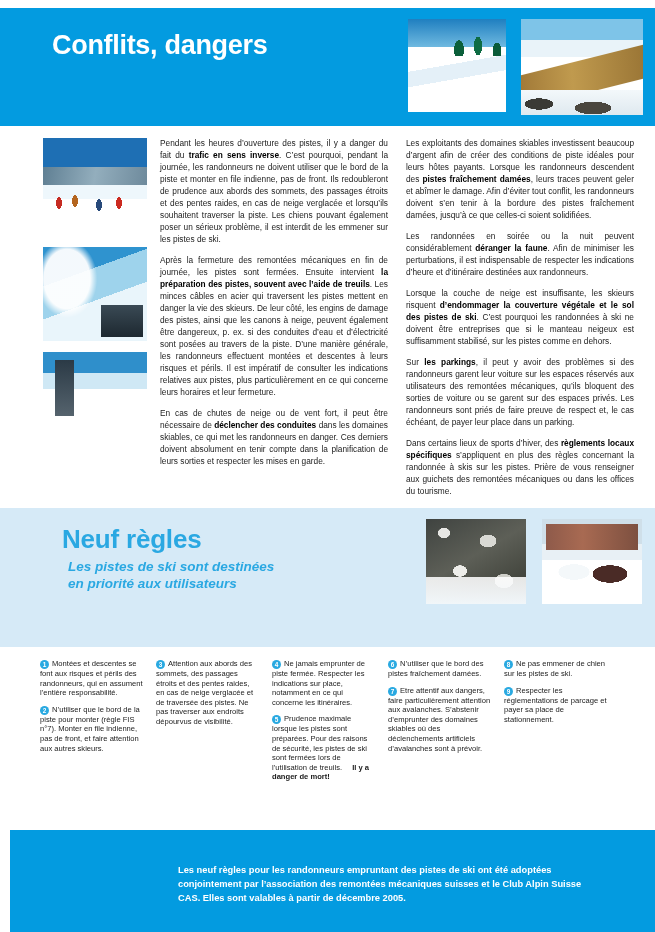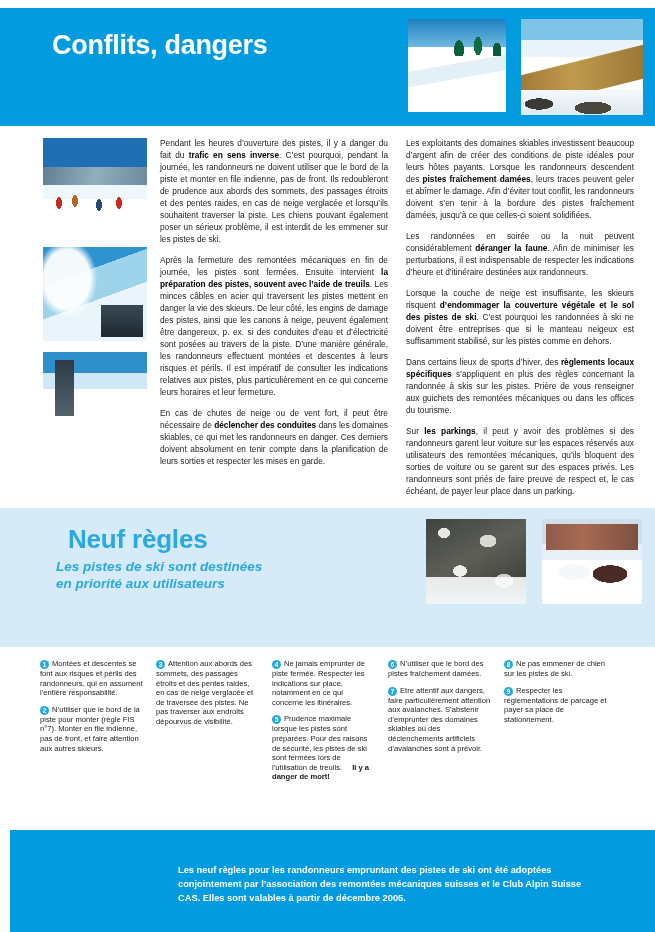--- a/index.html
+++ b/index.html
@@ -118,25 +118,25 @@
     font-family:"Liberation Sans", sans-serif;
   }
   p.body b{font-weight:bold;color:#000;}
 
   
   .rules-banner{
     position:absolute;left:0;top:508px;width:655px;height:139px;
     background:#d6eaf7;
   }
   .rules-title{
-    position:absolute;left:68px;top:16px;
+    position:absolute;left:62px;top:16px;
     color:#2aa8e2;font-size:26px;font-weight:bold;letter-spacing:-0.2px;
   }
   .rules-sub{
-    position:absolute;left:56px;top:50px;width:330px;
+    position:absolute;left:68px;top:50px;width:330px;
     color:#2aa8e2;font-size:13.5px;line-height:17px;
     font-weight:bold;font-style:italic;
   }
   .banner-photos{
     position:absolute;right:13px;top:11px;display:flex;gap:16px;
   }
   .photo-rock{
     width:100px;height:85px;overflow:hidden;position:relative;
     background:
       radial-gradient(ellipse 9px 7px at 18px 14px,#e7e7e4 0 70%,transparent 71%),
@@ -214,22 +214,22 @@
     <div class="cols">
       <div class="col" id="col-left">
           <p class="body">Pendant les heures d’ouverture des pistes, il y a danger du fait du <b>trafic en sens inverse</b>. C’est pourquoi, pendant la journée, les randonneurs ne doivent utiliser que le bord de la piste et monter en file indienne, pas de front. Ils redoubleront de prudence aux abords des sommets, des passages étroits et des pentes raides, en cas de neige verglacée et lorsqu’ils souhaitent traverser la piste. Les chiens pouvant également poser un sérieux problème, il est interdit de les emmener sur les pistes de ski.</p>
           <p class="body">Après la fermeture des remontées mécaniques en fin de journée, les pistes sont fermées. Ensuite intervient <b>la préparation des pistes, souvent avec l’aide de treuils</b>. Les minces câbles en acier qui traversent les pistes mettent en danger la vie des skieurs. De leur côté, les engins de damage des pistes, ainsi que les canons à neige, peuvent également être dangereux, p. ex. si des conduites d’eau et d’électricité sont posées au travers de la piste. D’une manière générale, les randonneurs effectuent montées et descentes à leurs risques et périls. Il est impératif de consulter les indications relatives aux pistes, plus particulièrement en ce qui concerne leurs horaires et leur fermeture.</p>
           <p class="body">En cas de chutes de neige ou de vent fort, il peut être nécessaire de <b>déclencher des conduites</b> dans les domaines skiables, ce qui met les randonneurs en danger. Ces derniers doivent absolument en tenir compte dans la planification de leurs sorties et respecter les mises en garde.</p>
         </div>
       <div class="col" id="col-right">
           <p class="body">Les exploitants des domaines skiables investissent beaucoup d’argent afin de créer des conditions de piste idéales pour leurs hôtes payants. Lorsque les randonneurs descendent des <b>pistes fraîchement damées</b>, leurs traces peuvent geler et abîmer le damage. Afin d’éviter tout conflit, les randonneurs doivent s’en tenir à la bordure des pistes fraîchement damées, jusqu’à ce que celles-ci soient solidifiées.</p>
           <p class="body">Les randonnées en soirée ou la nuit peuvent considérablement <b>déranger la faune</b>. Afin de minimiser les perturbations, il est indispensable de respecter les indications d’heure et d’itinéraire destinées aux randonneurs.</p>
           <p class="body">Lorsque la couche de neige est insuffisante, les skieurs risquent <b>d’endommager la couverture végétale et le sol des pistes de ski</b>. C’est pourquoi les randonnées à ski ne doivent être entreprises que si le manteau neigeux est suffisamment stabilisé, sur les pistes comme en dehors.</p>
+          <p class="body">Sur <b>les parkings</b>, il peut y avoir des problèmes si des randonneurs garent leur voiture sur les espaces réservés aux utilisateurs des remontées mécaniques, qu’ils bloquent des sorties de voiture ou se garent sur des espaces privés. Les randonneurs sont priés de faire preuve de respect et, le cas échéant, de payer leur place dans un parking.</p>
           <p class="body">Dans certains lieux de sports d’hiver, des <b>règlements locaux spécifiques</b> s’appliquent en plus des règles concernant la randonnée à skis sur les pistes. Prière de vous renseigner aux guichets des remontées mécaniques ou dans les offices du tourisme.</p>
-          <p class="body">Sur <b>les parkings</b>, il peut y avoir des problèmes si des randonneurs garent leur voiture sur les espaces réservés aux utilisateurs des remontées mécaniques, qu’ils bloquent des sorties de voiture ou se garent sur des espaces privés. Les randonneurs sont priés de faire preuve de respect et, le cas échéant, de payer leur place dans un parking.</p>
         </div>
     </div>
   </div>
 
   <div class="rules-banner">
     <div class="rules-title">Neuf règles</div>
     <div class="rules-sub">
       <div>Les pistes de ski sont destinées</div>
       <div>en priorité aux utilisateurs</div>
     </div>

